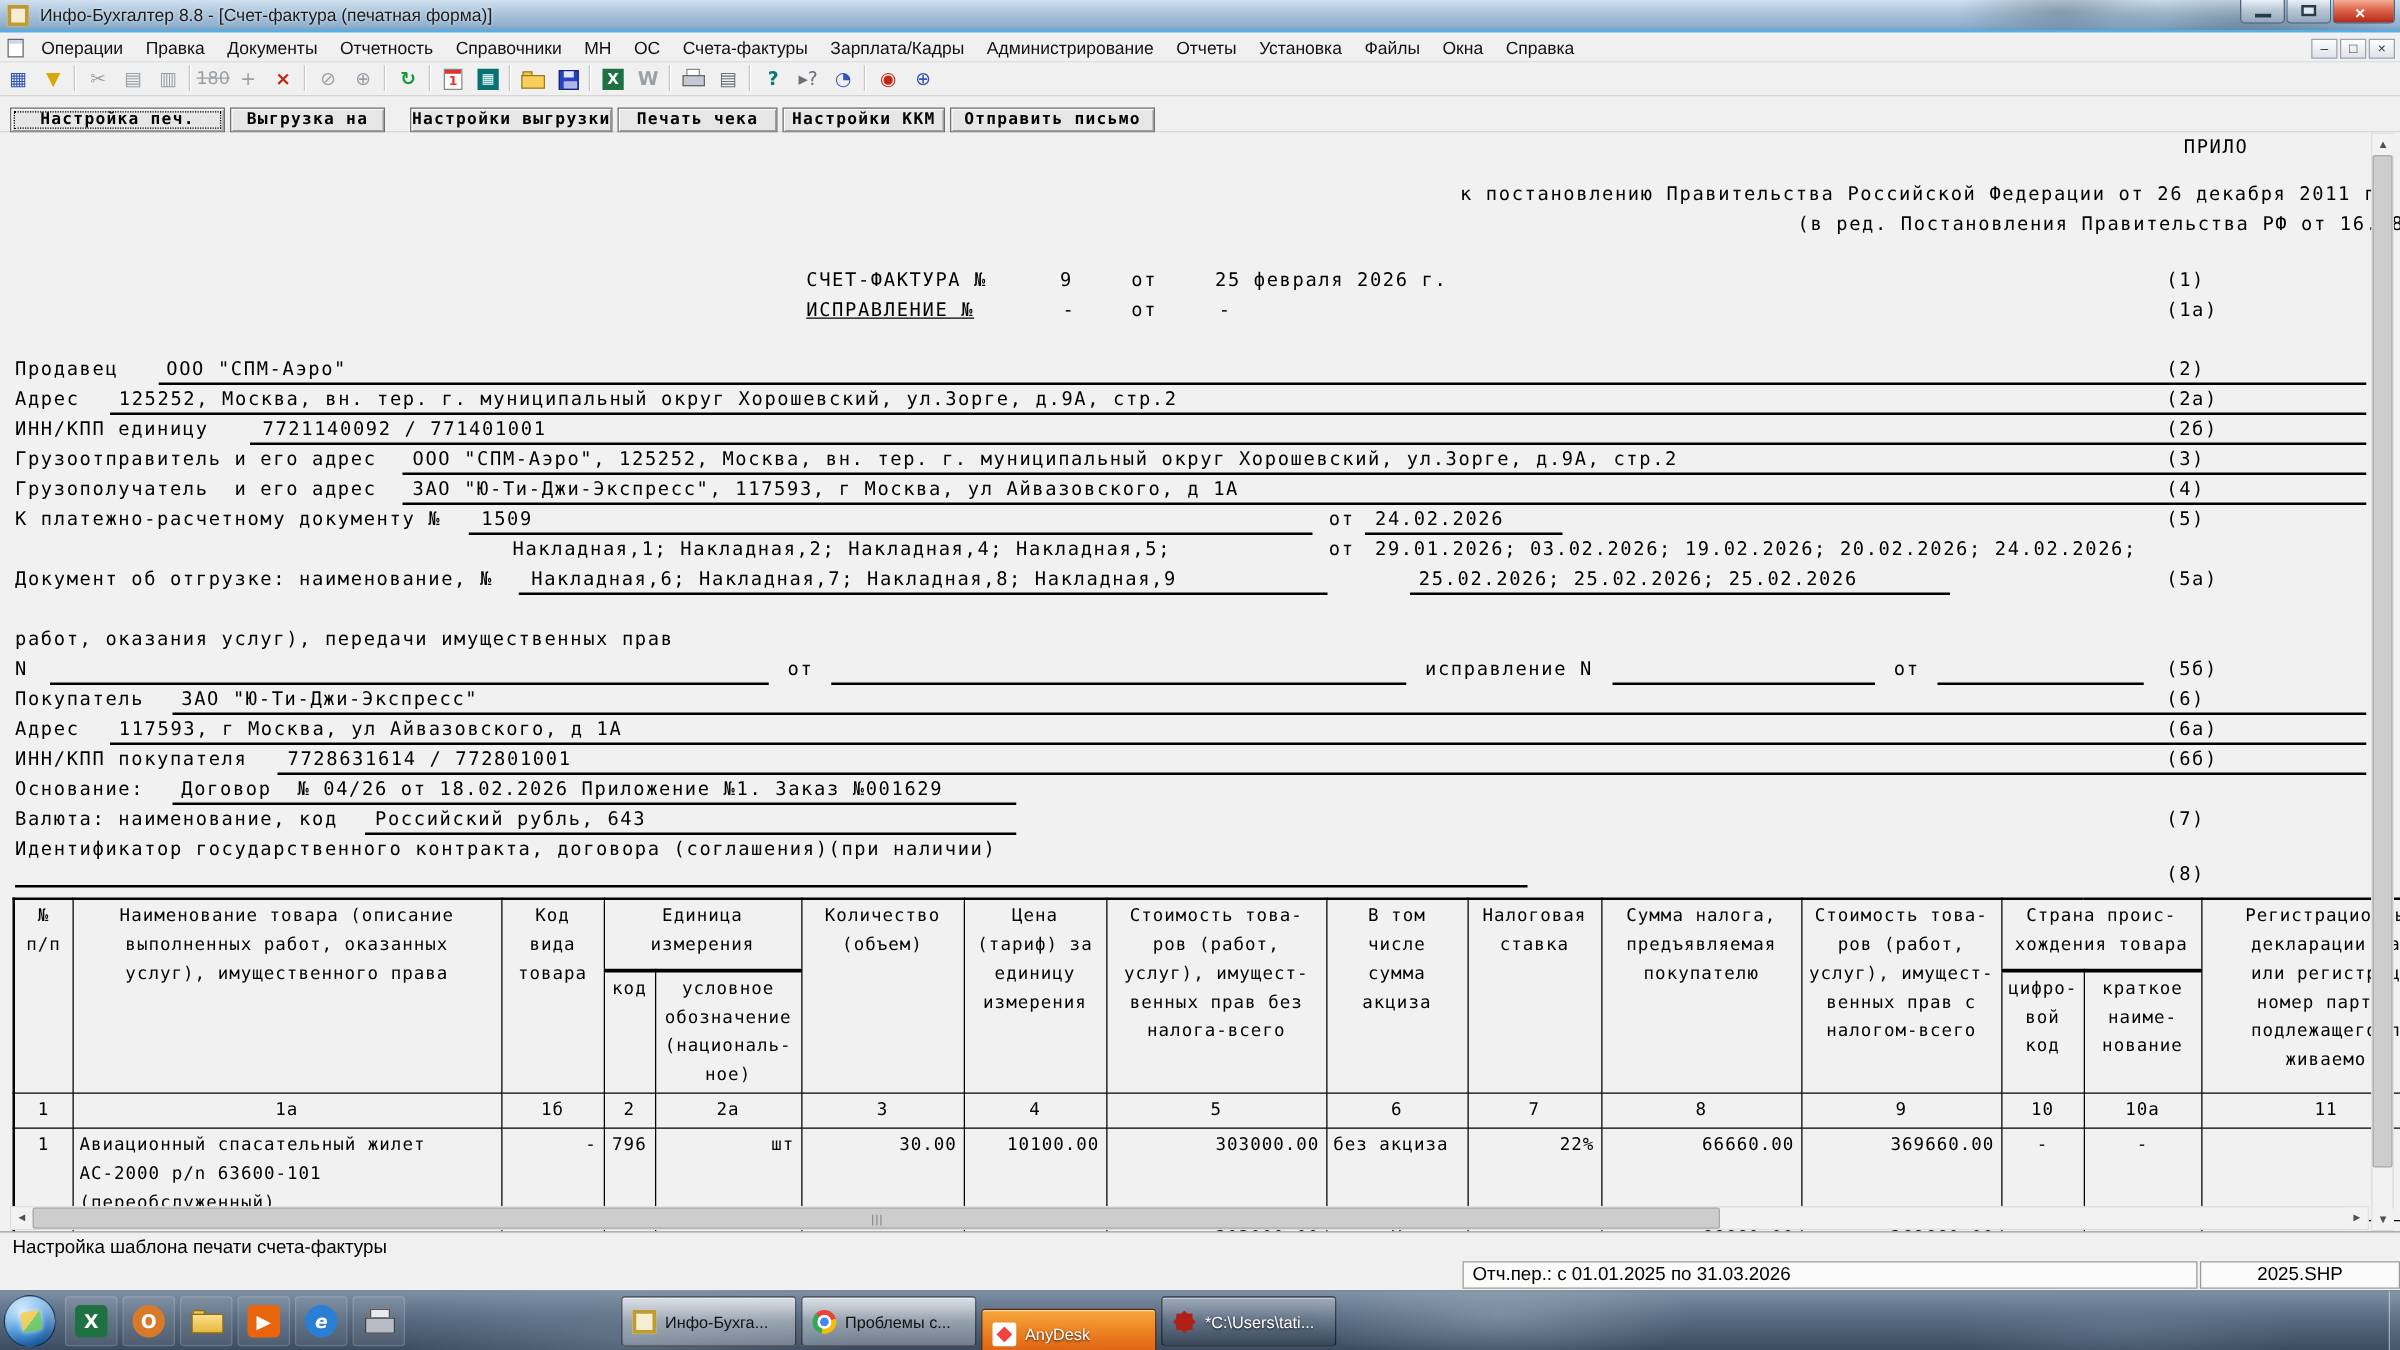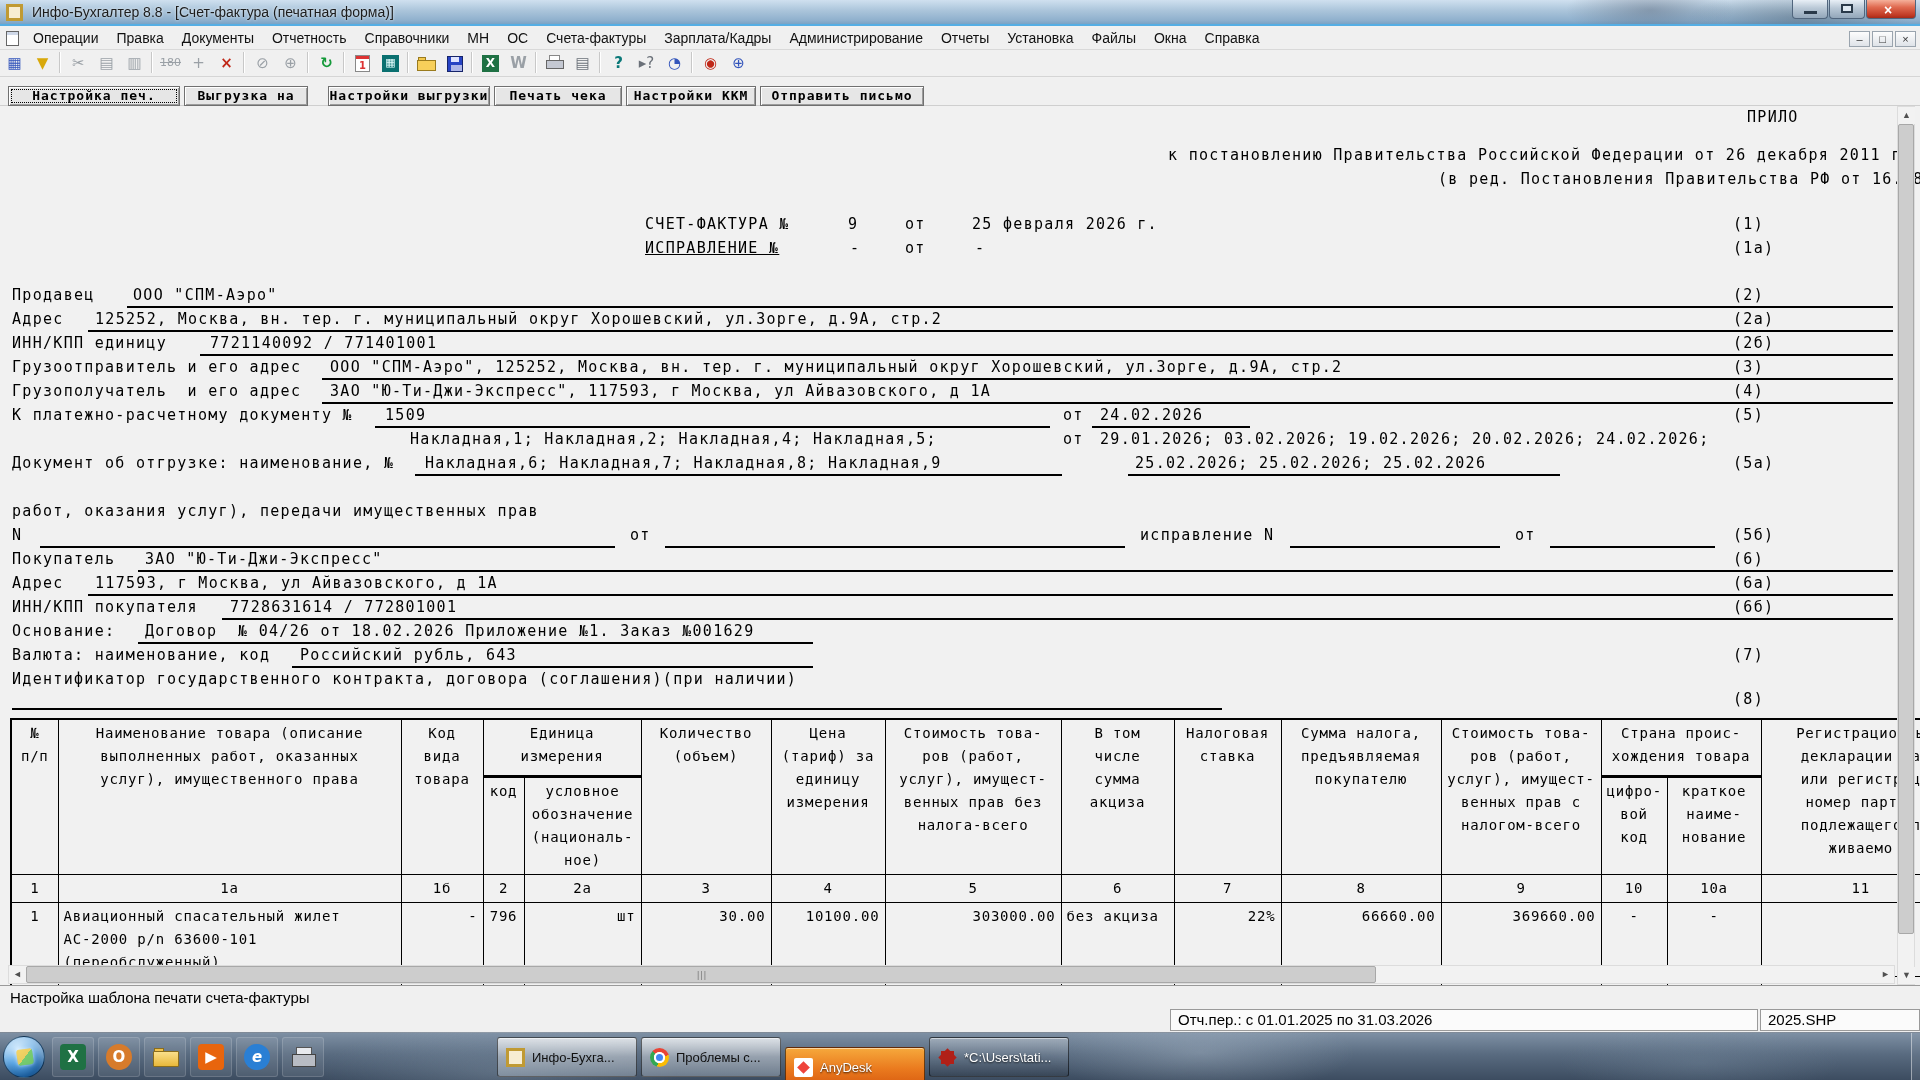--- a/index.html
+++ b/index.html
@@ -44,21 +44,21 @@
   #toolbar { position:absolute; left:0; top:50px; width:1920px; height:27px; background:#f0f0f0;
     border-bottom:1px solid #d5d5d5; }
   .tbtn { position:relative; display:inline-block; width:27px; height:25px; margin:1px 0 0 1px;
     text-align:center; line-height:24px; font-size:15px; font-family:"DejaVu Sans", sans-serif;
     vertical-align:top; }
   .tsep { display:inline-block; width:2px; height:21px; margin:2px 3px 0 3px;
     border-left:1px solid #c8c8c8; border-right:1px solid #fff; vertical-align:top; }
   .c-blue{color:#3355bb} .c-yel{color:#d8a80a} .c-gray{color:#9aa0a6} .c-red{color:#c02818; font-weight:bold}
   .c-green{color:#159a3a; font-weight:bold} .c-teal{color:#0a7878; font-weight:bold}
   .c-dgray{color:#6a7078} .c-word{color:#9aa0a6; font-weight:bold}
-  .t-small{font-size:11px; letter-spacing:0; line-height:24px; text-decoration:line-through}
+  .t-small{font-size:14px; letter-spacing:0; line-height:24px; text-decoration:line-through}
   .shape { position:absolute; }
   .cal-box{ left:6px; top:4px; width:15px; height:17px; background:#fff; border:1px solid #888;
     box-shadow:inset 0 3px 0 #d33; font-size:10px; font-weight:bold; color:#d33; line-height:20px; }
   .calc-box{ left:5px; top:4px; width:17px; height:17px; background:#0a7070; color:#e6ffff;
     font-size:11px; line-height:16px; }
   .folder-tab{ left:5px; top:6px; width:8px; height:4px; background:#f3c84e; border:1px solid #9a7b1e; }
   .folder-body{ left:4px; top:9px; width:19px; height:11px; background:#f7cf5a; border:1px solid #9a7b1e; }
   .floppy{ left:6px; top:5px; width:16px; height:16px; background:#2743c4; border:1px solid #16246a;
     box-shadow:inset 3px 0 0 #2743c4, inset 0 -6px 0 #aeb6e8; }
   .floppy-top{ left:10px; top:6px; width:8px; height:5px; background:#dfe4ff; }
@@ -115,21 +115,21 @@
   
   #statusbar { position:absolute; left:0; top:985px; width:1920px; height:23px; background:#f0f0f0;
     border-top:1px solid #9a9a9a; }
   #status-label { position:absolute; left:10px; top:3px; font-size:15px; color:#000; }
   #status-path { position:absolute; left:333px; top:1px; width:468px; height:20px; background:#fff;
     border:1px solid #8a8a8a; border-bottom-color:#fff; border-right-color:#fff;
     font-size:15px; color:#000; padding:0 5px; line-height:18px; white-space:nowrap; overflow:hidden; }
   #periodbar { position:absolute; left:0; top:1008px; width:1920px; height:24px; background:#f0f0f0; }
   .pcell { position:absolute; top:1px; height:22px; background:#fbfbfb; border:1px solid #9a9a9a;
     font-size:15px; color:#000; line-height:20px; padding:0 7px; white-space:nowrap; overflow:hidden; }
-  #pcell-period { left:1170px; width:588px; } #pcell-file { left:1760px; width:160px; }
+  #pcell-period { left:1170px; width:588px; } #pcell-file { left:1760px; width:160px;text-align:center; }
 
   
   #taskbar { position:absolute; left:0; top:1032px; width:1920px; height:48px;
     background:
       radial-gradient(220px 60px at 1200px 20px, rgba(200,214,228,.30), transparent 70%),
       radial-gradient(260px 70px at 500px 40px, rgba(170,188,205,.25), transparent 70%),
       radial-gradient(200px 50px at 1700px 30px, rgba(120,140,160,.35), transparent 70%),
       linear-gradient(180deg,#7e90a4,#596b80 45%,#3c4c60);
     border-top:1px solid rgba(255,255,255,.35); }
   #start-orb { position:absolute; left:3px; top:3px; width:42px; height:42px; border-radius:50%;

